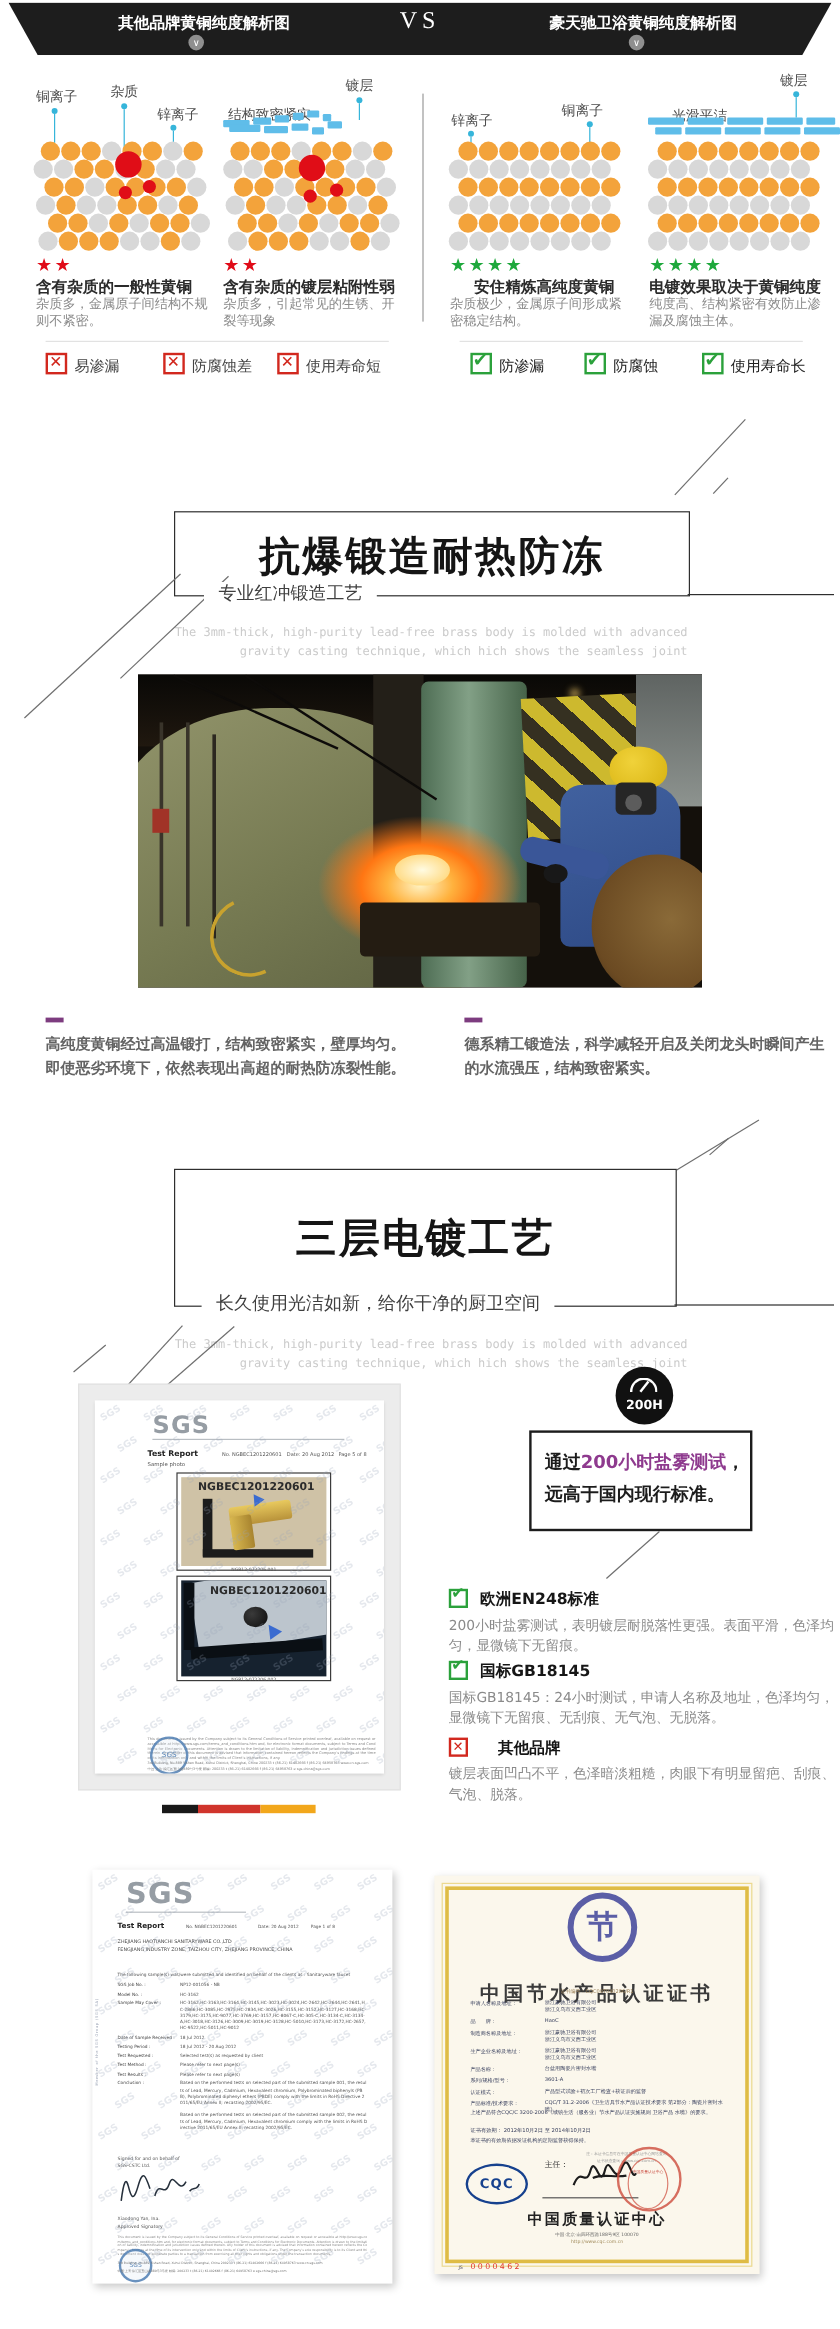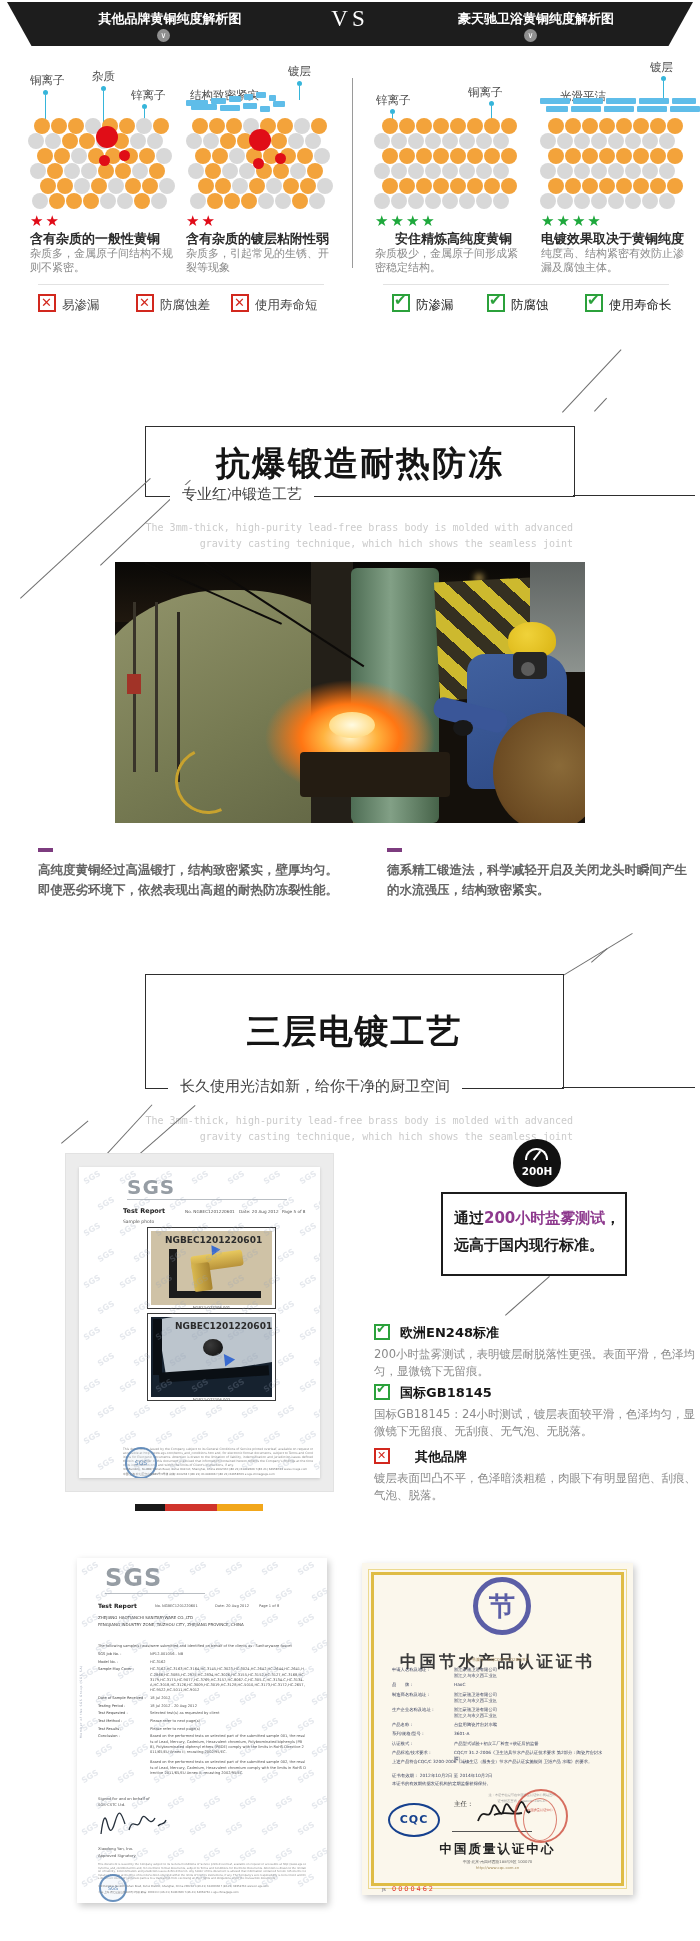--- a/index.html
+++ b/index.html
@@ -5,21 +5,21 @@
   html,body{margin:0;padding:0;background:#fff;}
   #page{position:relative;width:700px;height:1941px;background:#fff;overflow:hidden;
         font-family:"DejaVu Sans",sans-serif;color:#333;}
   .abs{position:absolute;}
   
   .banner{left:0;top:2px;width:700px;height:44px;background:#1d1d1d;
           -webkit-clip-path:polygon(1% 0,99% 0,95.5% 100%,4.5% 100%);
           clip-path:polygon(1% 0,99% 0,95.5% 100%,4.5% 100%);}
   .banner-label{position:absolute;top:10px;font-size:13px;font-weight:bold;color:#fff;width:200px;text-align:center;}
   .banner-vs{position:absolute;top:6px;left:318px;width:64px;text-align:center;color:#fff;
-             font-family:"Liberation Serif",serif;font-size:23px;letter-spacing:4px;}
+             font-family:"Liberation Serif",serif;font-size:20px;letter-spacing:4px;}
   .chev{position:absolute;top:29px;width:13px;height:13px;border-radius:50%;background:#8f8f8f;
         color:#fff;font-size:8px;line-height:13px;text-align:center;}
   
   .plabel{position:absolute;font-size:11.5px;color:#4c4c4c;white-space:nowrap;}
   .pdot{position:absolute;width:5px;height:5px;border-radius:50%;background:#36b5da;}
   .pline{position:absolute;width:1px;background:#36b5da;}
   .matrix{position:absolute;line-height:0;}
   .dot-row{height:15px;white-space:nowrap;}
   .dot{display:inline-block;width:16px;height:16px;border-radius:50%;margin-right:1px;vertical-align:top;}
   .dot-o{background:#f3a33b;}
@@ -299,21 +299,21 @@
       <span class="cbox" style="border-color:#2ba13b;width:12px;height:12px;"><span class="g" style="left:0;top:-5px;font-size:13px;color:#2ba13b;">✔</span></span>
       <span class="std-title" style="margin-left:5px;">欧洲EN248标准</span>
     </div>
     <div class="std-body">200小时盐雾测试，表明镀层耐脱落性更强。表面平滑，色泽均匀，显微镜下无留痕。</div>
   </div>
   <div class="std-item" style="top:1382px;">
     <div>
       <span class="cbox" style="border-color:#2ba13b;width:12px;height:12px;"><span class="g" style="left:0;top:-5px;font-size:13px;color:#2ba13b;">✔</span></span>
       <span class="std-title" style="margin-left:5px;">国标GB18145</span>
     </div>
-    <div class="std-body">国标GB18145：24小时测试，镀层表面较平滑，色泽均匀，显微镜下无留痕、无刮痕、无气泡、无脱落。</div>
+    <div class="std-body">国标GB18145：24小时测试，申请人名称及地址，色泽均匀，显微镜下无留痕、无刮痕、无气泡、无脱落。</div>
   </div>
   <div class="std-item" style="top:1446px;">
     <div>
       <span class="cbox" style="border-color:#d2281e;width:12px;height:12px;"><span class="g" style="left:1px;top:-1px;font-size:11px;color:#d2281e;">✕</span></span>
       <span class="std-title" style="margin-left:20px;">其他品牌</span>
     </div>
     <div class="std-body">镀层表面凹凸不平，色泽暗淡粗糙，肉眼下有明显留疤、刮痕、气泡、脱落。</div>
   </div>
 
   <div class="certframe">

